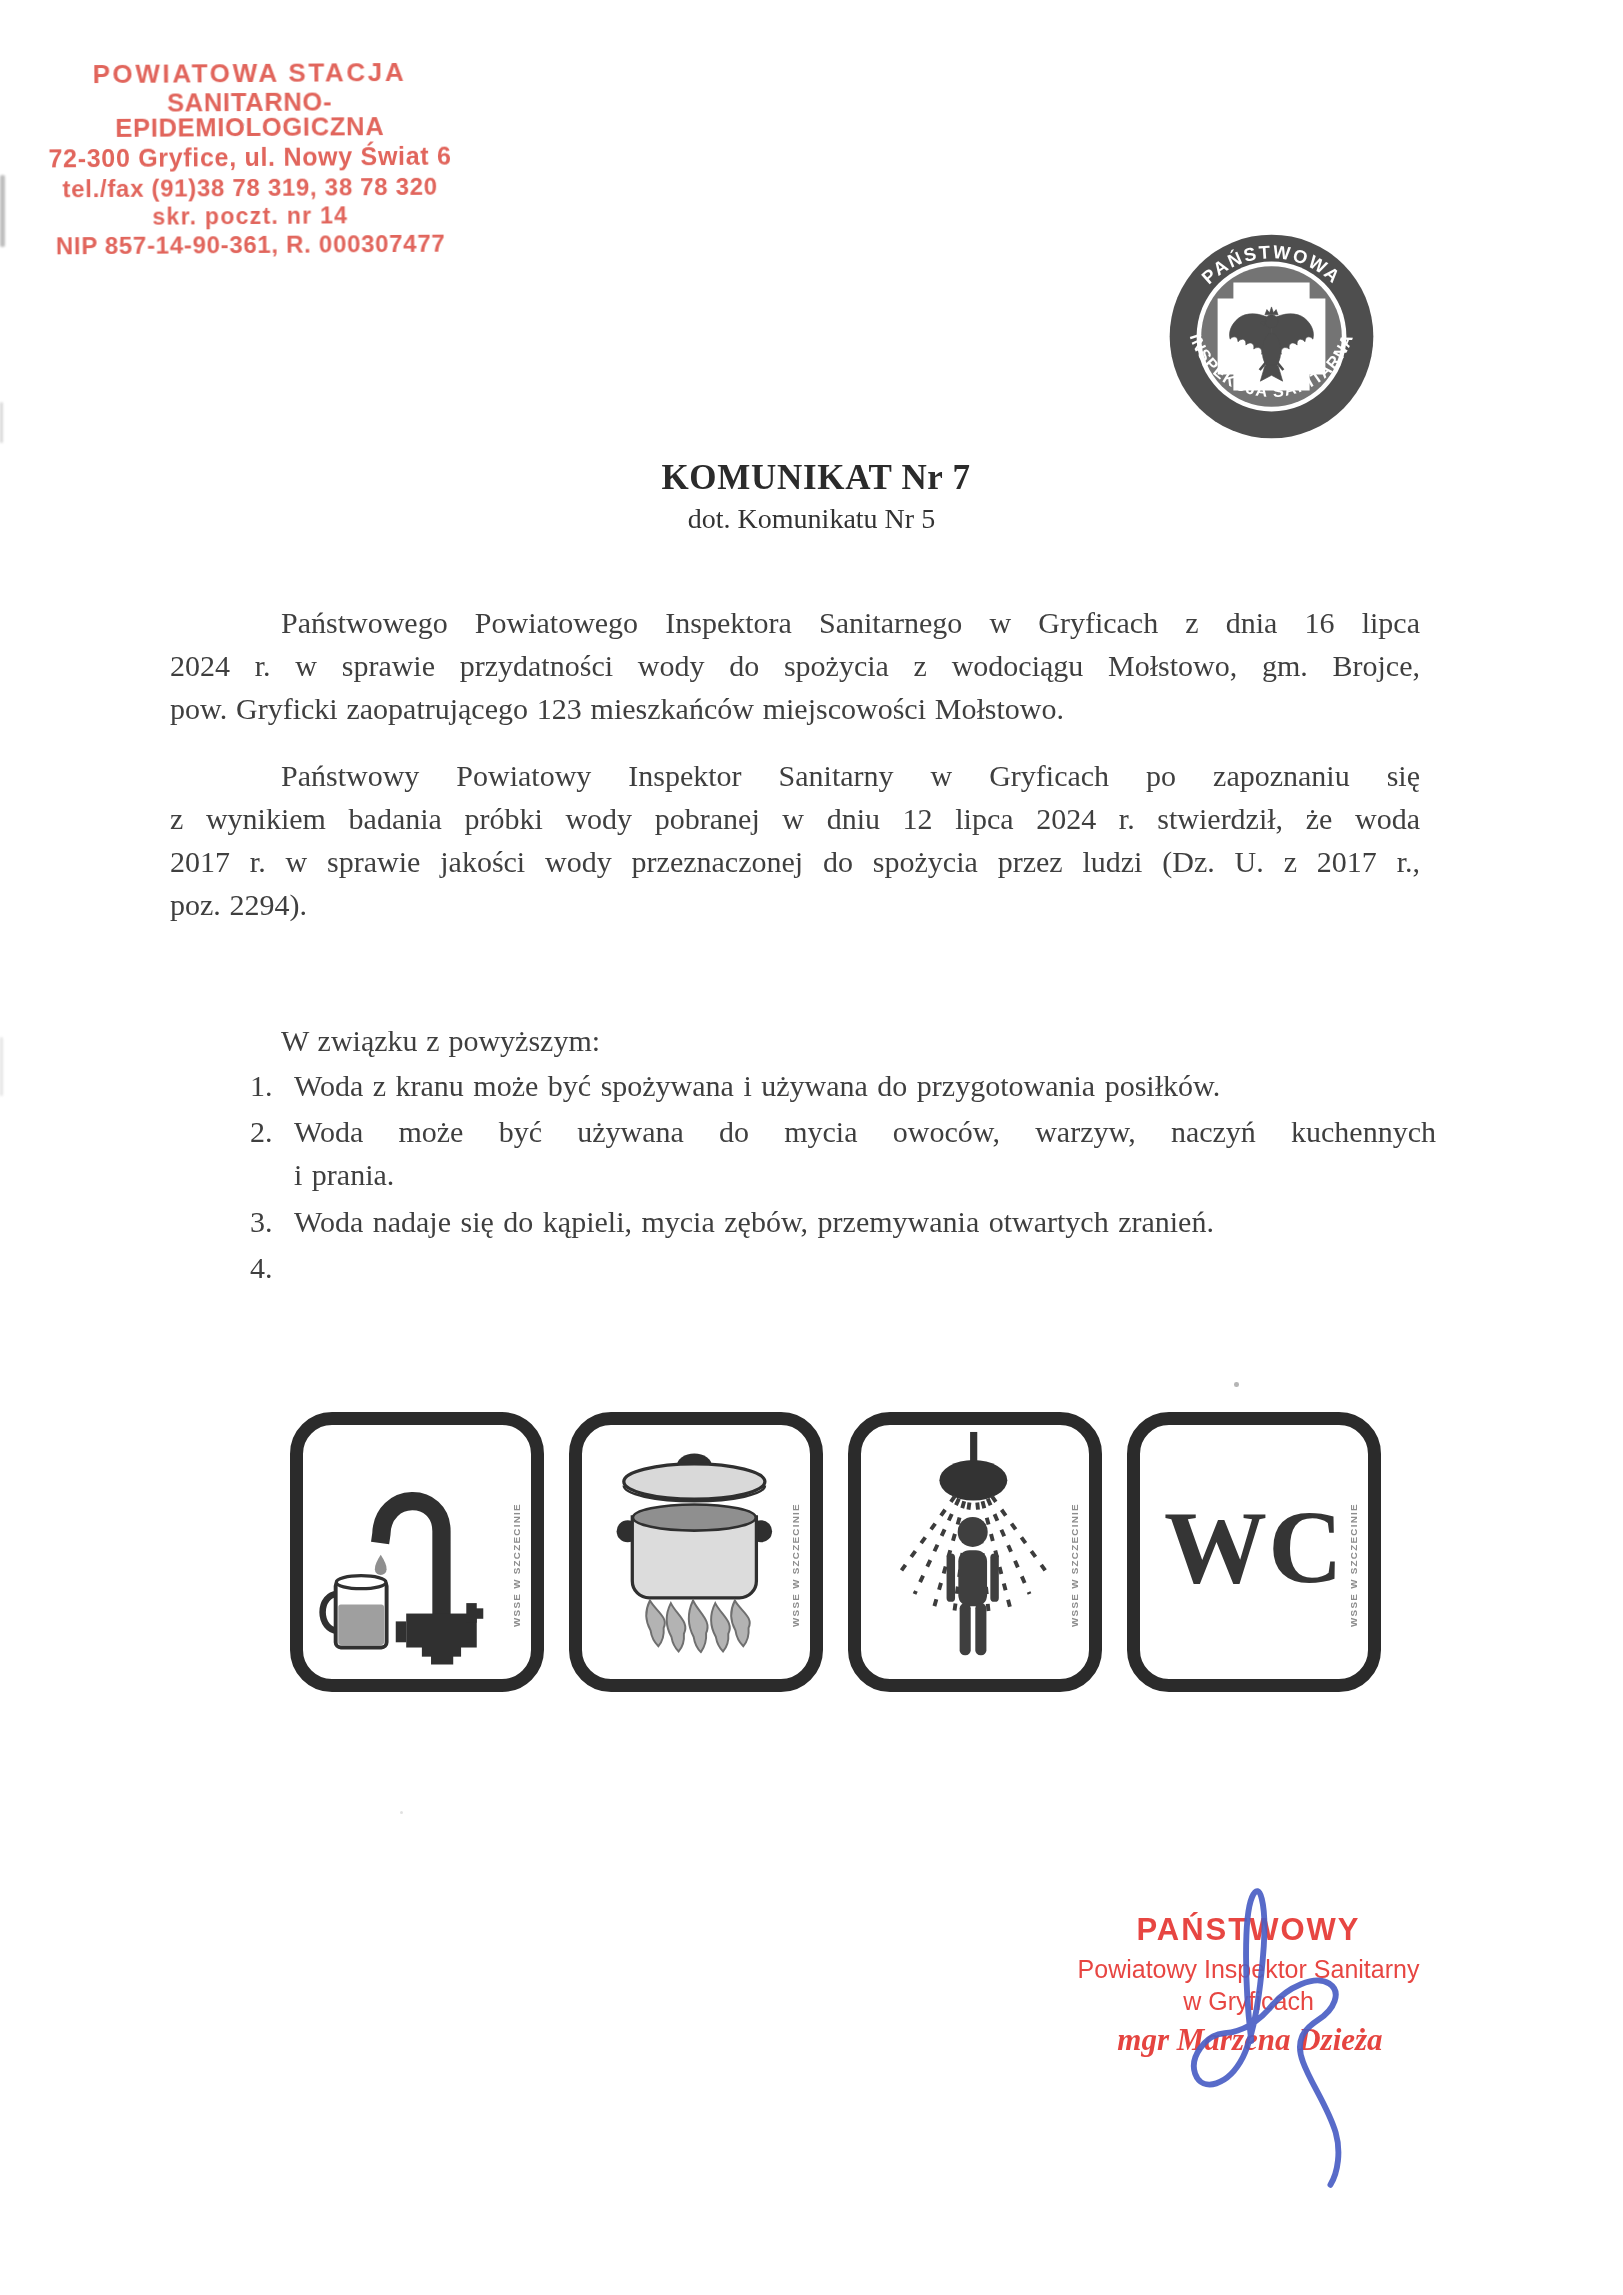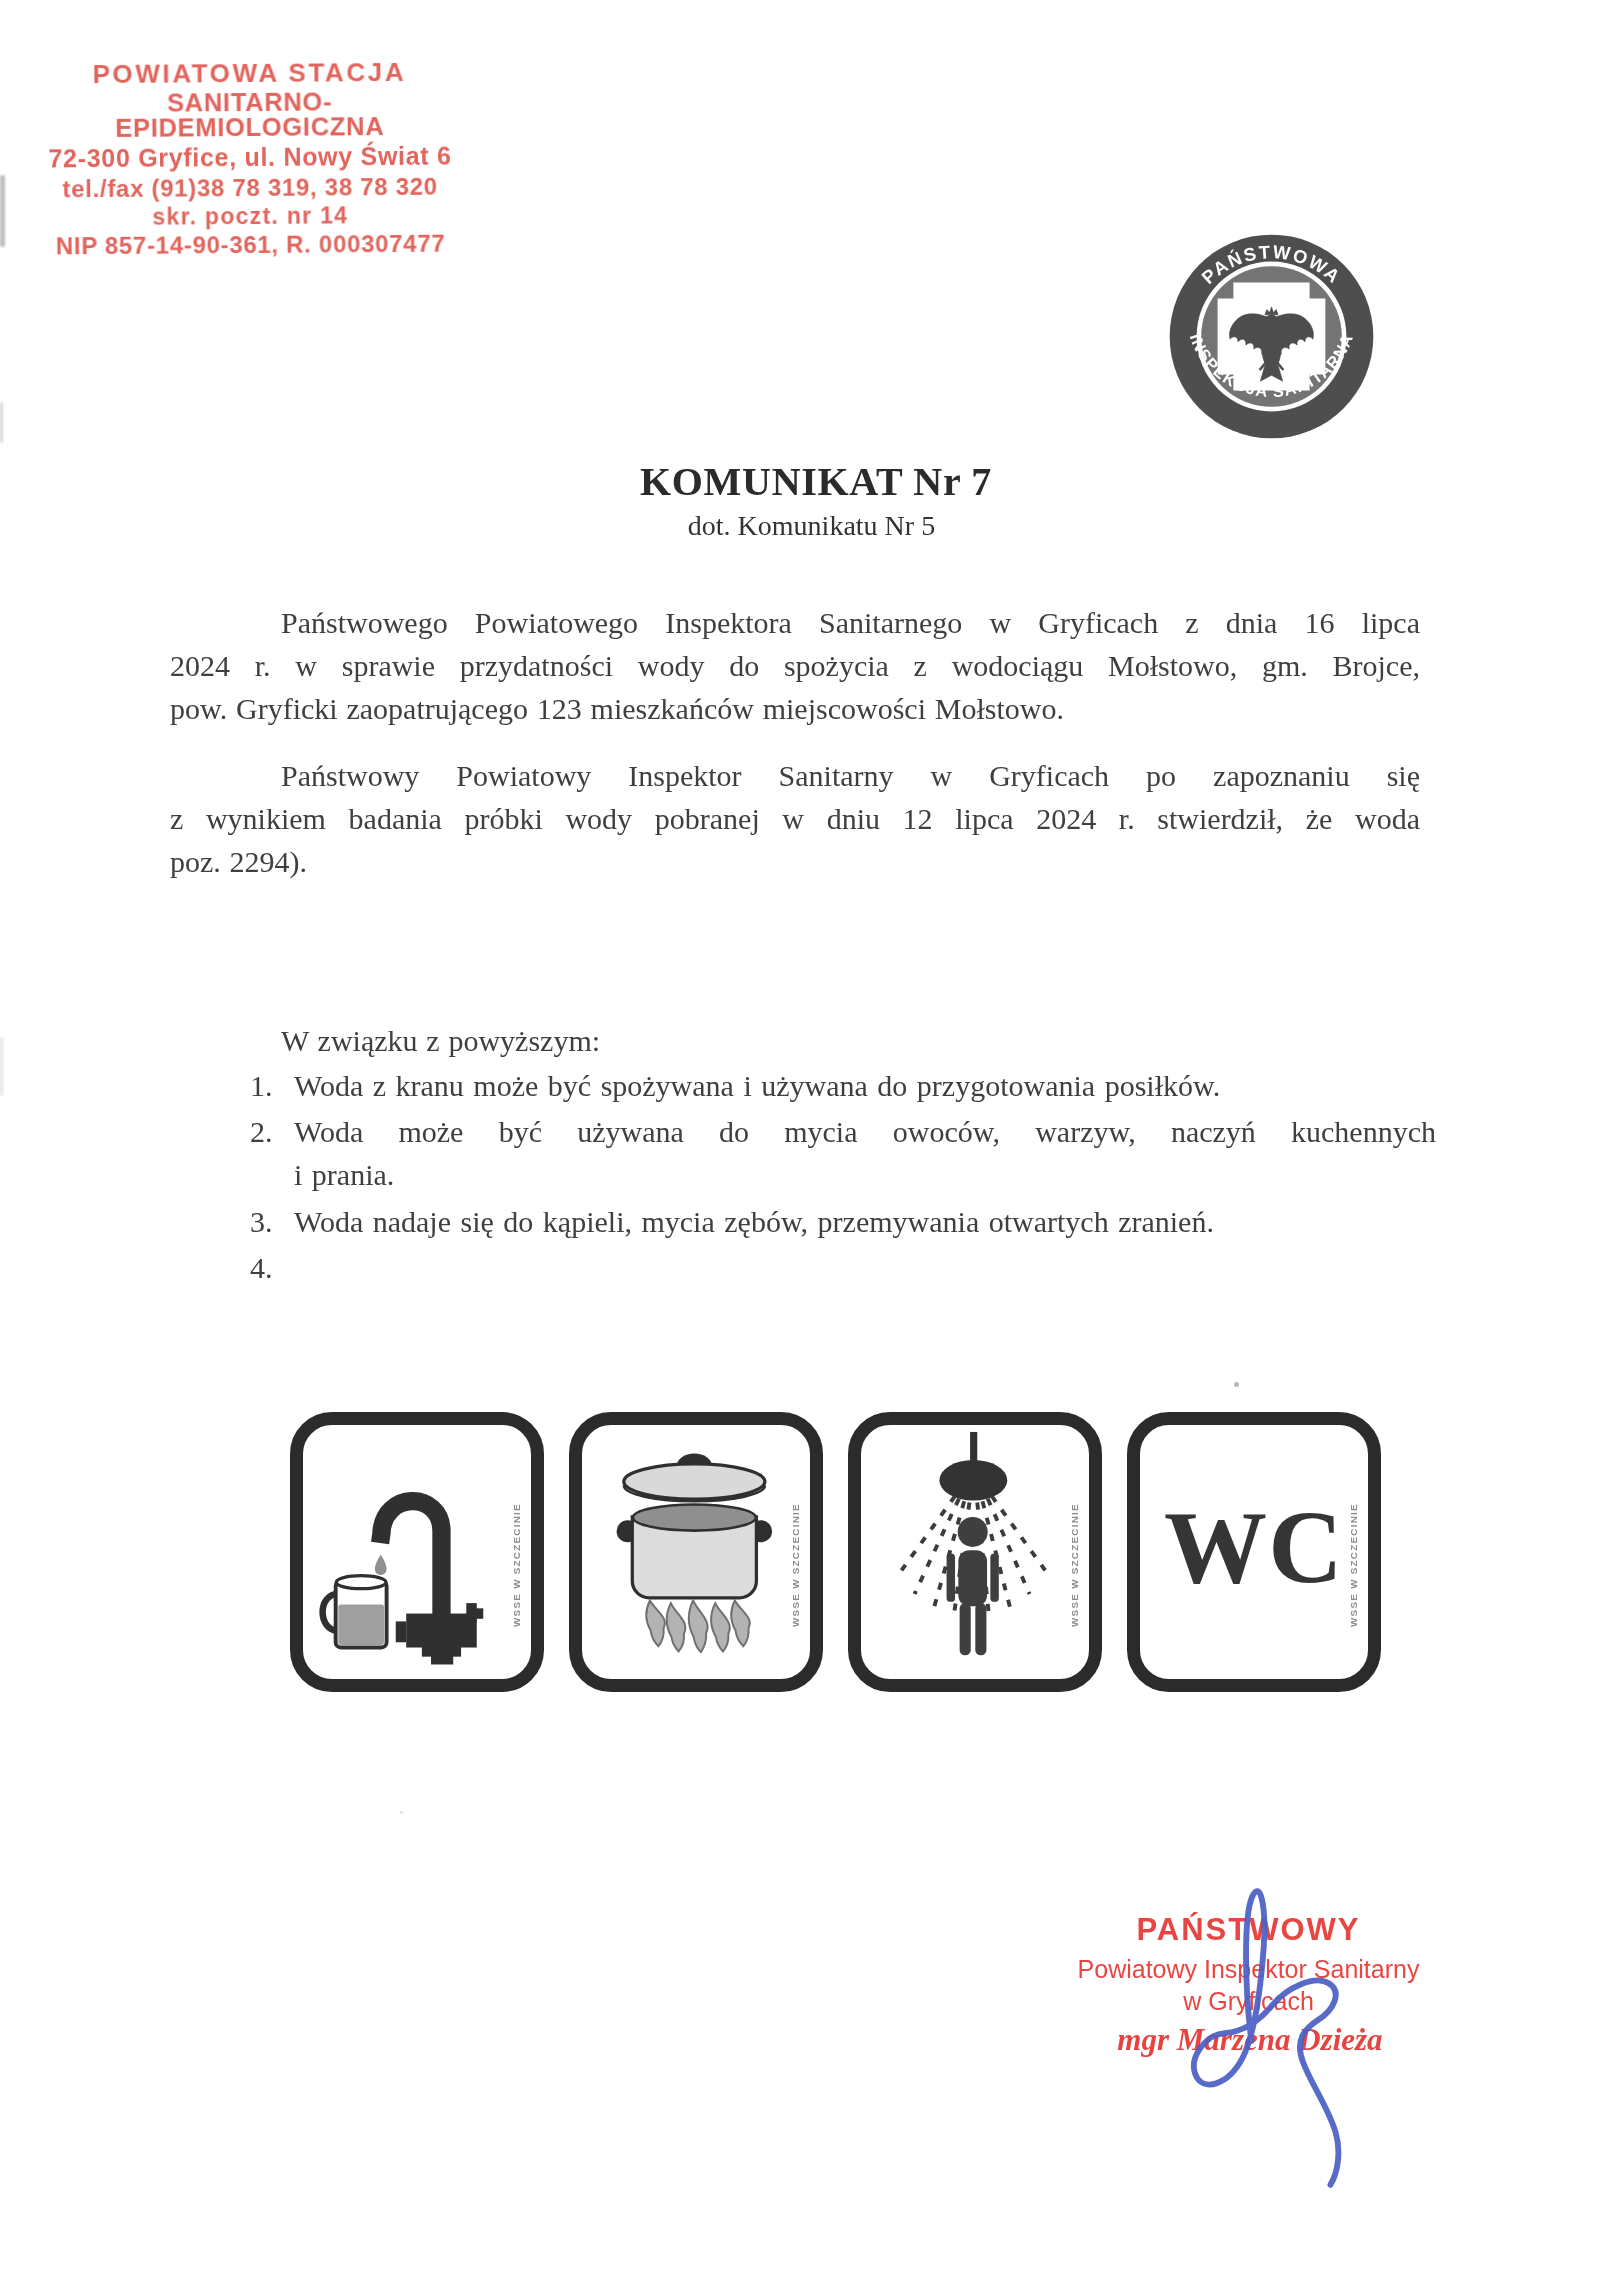--- a/index.html
+++ b/index.html
@@ -31,21 +31,21 @@
   .sender-stamp .s3{font-size:25px;letter-spacing:0.7px;margin-top:4.6px;}
   .sender-stamp .s4{font-size:24px;letter-spacing:0.7px;margin-top:5.2px;}
   .sender-stamp .s5{font-size:23px;letter-spacing:1.3px;margin-top:5.2px;}
   .sender-stamp .s6{font-size:24px;letter-spacing:0.7px;margin-top:5.2px;}
 
   
   .seal{position:absolute;left:1169px;top:234px;width:205px;height:205px;}
 
   
   .title-block{position:absolute;left:0;top:458px;width:1623px;text-align:center;color:#2b2b2b;}
-  .title-main{font-size:40px;font-weight:700;letter-spacing:0.7px;margin-left:9px;}
+  .title-main{font-size:35px;font-weight:700;letter-spacing:0.7px;margin-left:9px;}
   .title-sub{font-size:28px;font-weight:400;margin-top:5.2px;color:#333;text-align:center;}
 
   
   .para{position:absolute;left:170px;width:1250px;font-size:30px;line-height:43px;word-spacing:1.3px;}
   .ln{display:block;}
   .j{text-align:justify;text-align-last:justify;}
   .ind{padding-left:111px;}
   #p1{top:601px;}
   #p2{top:754px;}
   #intro{top:1019px;}
@@ -150,20 +150,21 @@
 
   <div class="para" id="p1">
     <span class="ln j ind">Państwowego Powiatowego Inspektora Sanitarnego w Gryficach z dnia 16 lipca</span>
     <span class="ln j">2024 r. w sprawie przydatności wody do spożycia z wodociągu Mołstowo, gm. Brojce,</span>
     <span class="ln">pow. Gryficki zaopatrującego 123 mieszkańców miejscowości Mołstowo.</span>
   </div>
 
   <div class="para" id="p2">
     <span class="ln j ind">Państwowy Powiatowy Inspektor Sanitarny w Gryficach po zapoznaniu się</span>
     <span class="ln j">z wynikiem badania próbki wody pobranej w dniu 12 lipca 2024 r. stwierdził, że woda</span>
+    <span class="ln j">2017 r. w sprawie jakości wody przeznaczonej do spożycia przez ludzi (Dz. U. z 2017 r.,</span>
     <span class="ln">poz. 2294).</span>
   </div>
 
   <div class="para" id="intro">
     <span class="ln ind">W związku z powyższym:</span>
   </div>
 
   <div id="list">
     <div class="item">
       <span class="num">1.</span>

